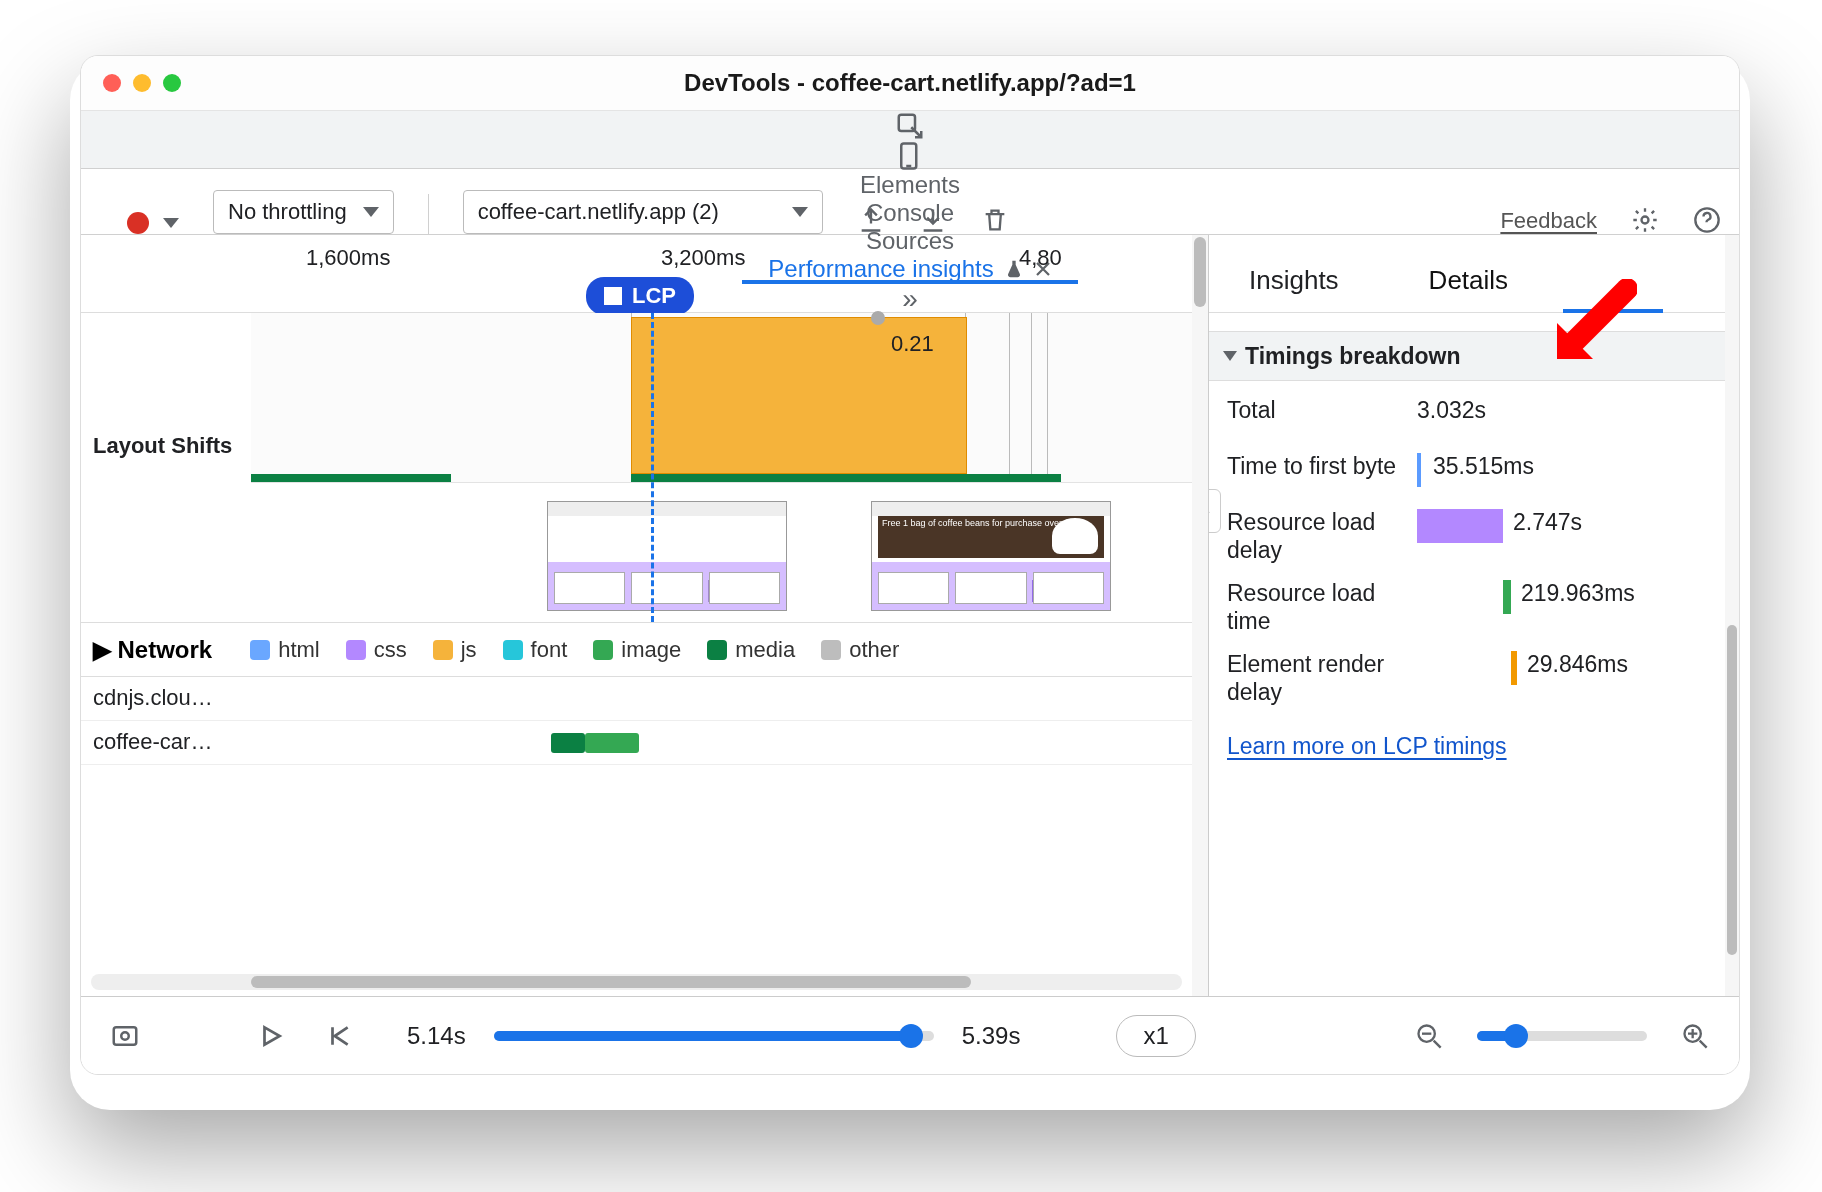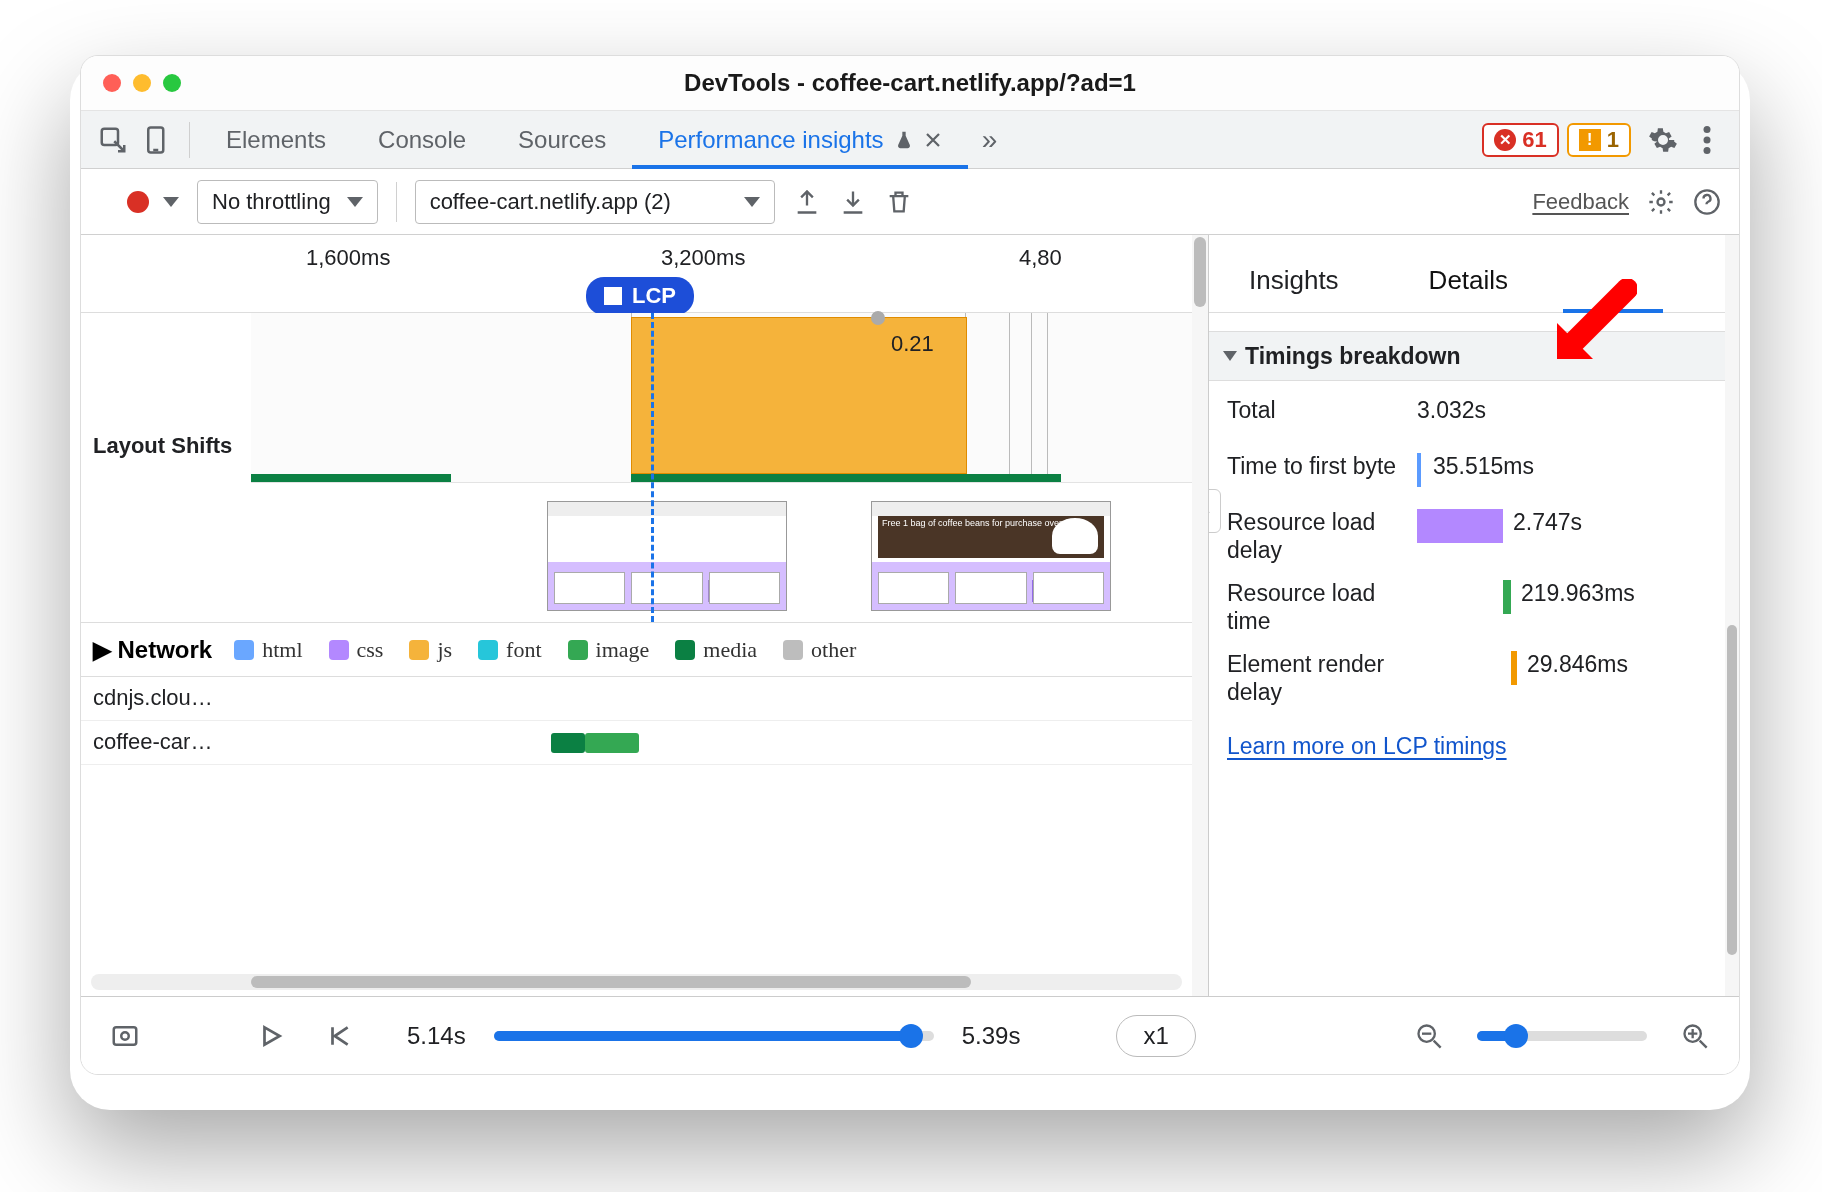--- a/index.html
+++ b/index.html
@@ -11,35 +11,35 @@
   
   .titlebar { height: 55px; background: #fdfdfd; display: flex; align-items: center; position: relative; border-bottom: 1px solid #e4e4e4; }
   .traffic { display: flex; gap: 12px; margin-left: 22px; }
   .dot { width: 18px; height: 18px; border-radius: 50%; }
   .dot.red { background: #ff5f57; }
   .dot.yellow { background: #febc2e; }
   .dot.green { background: #28c840; }
   .title-text { position: absolute; left: 0; right: 0; text-align: center; font-size: 24px; font-weight: 700; color: #1a1a1a; pointer-events: none; }
 
   
-  .tabbar { height: 58px; background: #f1f3f4; border-bottom: 1px solid #d0d0d0; display: flex; align-items: center; padding: 0 10px; font-size: 24px; color: #5f6368; }
+  .tabbar { height: 58px; background: #f1f3f4; border-bottom: 1px solid #d0d0d0; display: flex; align-items: center; padding: 0 10px; font-size: 24px; color: #5f6368; flex-direction: column; }
   .tabbar .iconbtn { width: 44px; height: 44px; display: flex; align-items: center; justify-content: center; border-radius: 4px; color:#5f6368; }
   .tabbar .sep { width: 1px; height: 36px; background: #cfcfcf; margin: 0 10px; }
   .tab { padding: 0 26px; height: 100%; display: flex; align-items: center; gap: 10px; cursor: pointer; position: relative; }
   .tab.active { color: #1a73e8; }
   .tab.active::after { content:""; position:absolute; left:0; right:0; bottom:-1px; height:4px; background:#1a73e8; }
   .tabbar .spacer { flex: 1; }
   .badge { display: inline-flex; align-items: center; gap: 6px; border: 2px solid; border-radius: 6px; padding: 2px 10px; font-size: 22px; font-weight: 600; }
   .badge.err { border-color:#d93025; color:#d93025; background:#fff; }
   .badge.err .circ { width:22px;height:22px;border-radius:50%;background:#d93025;color:#fff;display:flex;align-items:center;justify-content:center;font-size:15px;font-weight:700;}
   .badge.warn { border-color:#f29900; color:#9a6400; background:#fff; }
   .badge.warn .sq { width:22px;height:22px;background:#f29900;color:#fff;display:flex;align-items:center;justify-content:center;font-size:16px;font-weight:800;}
 
   
-  .toolbar { height: 66px; background: #fff; border-bottom: 1px solid #d0d0d0; display: flex; align-items: center; padding: 0 18px; gap: 18px; font-size: 22px; color:#202124;}
+  .toolbar { height: 66px; background: #fff; border-bottom: 1px solid #d0d0d0; display: flex; align-items: flex-end; padding: 0 18px; gap: 34px; font-size: 22px; color:#202124;}
   .rec { width: 22px; height: 22px; border-radius: 50%; background:#d93025; margin-left: 28px; }
   .caret-down { width:0;height:0;border-left:8px solid transparent;border-right:8px solid transparent;border-top:10px solid #5f6368; }
   .select { display:flex; align-items:center; gap:16px; border:1px solid #bbb; border-radius:4px; padding:6px 14px; height:44px; background:#fff; }
   .toolbar .sep { width:1px;height:40px;background:#d0d0d0; }
   .tool-icon { color:#5f6368; }
   .feedback { color:#555; text-decoration: underline; text-underline-offset: 4px; }
 
   
   .main { position:absolute; top:179px; bottom:78px; left:0; right:0; display:flex; }
   .left { flex:1 1 auto; position:relative; border-right:1px solid #ccc; overflow:hidden; }
@@ -76,21 +76,21 @@
   .thumb.first .total-b { position:absolute; right:8px; bottom:8px; width:70px; height:22px; border:1px solid #888; background:#f4eaff;}
 
   
   .playhead { position:absolute; top:0; bottom:0; border-left:3px dashed #1a73e8; }
   
   .marker { position:absolute; top:0; bottom:0; border-left:1px solid #bbb; }
 
   
   .track.net { height:54px; display:flex; align-items:center;}
   .net-label { margin-left:12px; font-weight:800; font-size:24px; display:flex; align-items:center; gap:6px;}
-  .net-legend { margin-left:22px; display:flex; gap:26px; font-size:22px; color:#333;font-family:Liberation Serif, serif; }
+  .net-legend { margin-left:38px; display:flex; gap:26px; font-size:22px; color:#333; }
   .lg { display:flex; align-items:center; gap:8px;}
   .lg .sw { width:20px; height:20px; border-radius:4px; }
 
   .net-rows { }
   .net-row { height:44px; border-bottom:1px solid #eee; position:relative; font-size:22px; color:#202124;}
   .net-row .nm { position:absolute; left:12px; top:8px; width:150px; white-space:nowrap; overflow:hidden; text-overflow:ellipsis;}
   .net-row .bar { position:absolute; top:12px; height:20px; border-radius:3px; }
 
   .hscroll { position:absolute; left:10px; right:26px; bottom:6px; height:16px; background:#eee; border-radius:8px; }
   .hscroll .thumb-s { position:absolute; top:2px; height:12px; border-radius:6px; background:#bcbcbc; }

